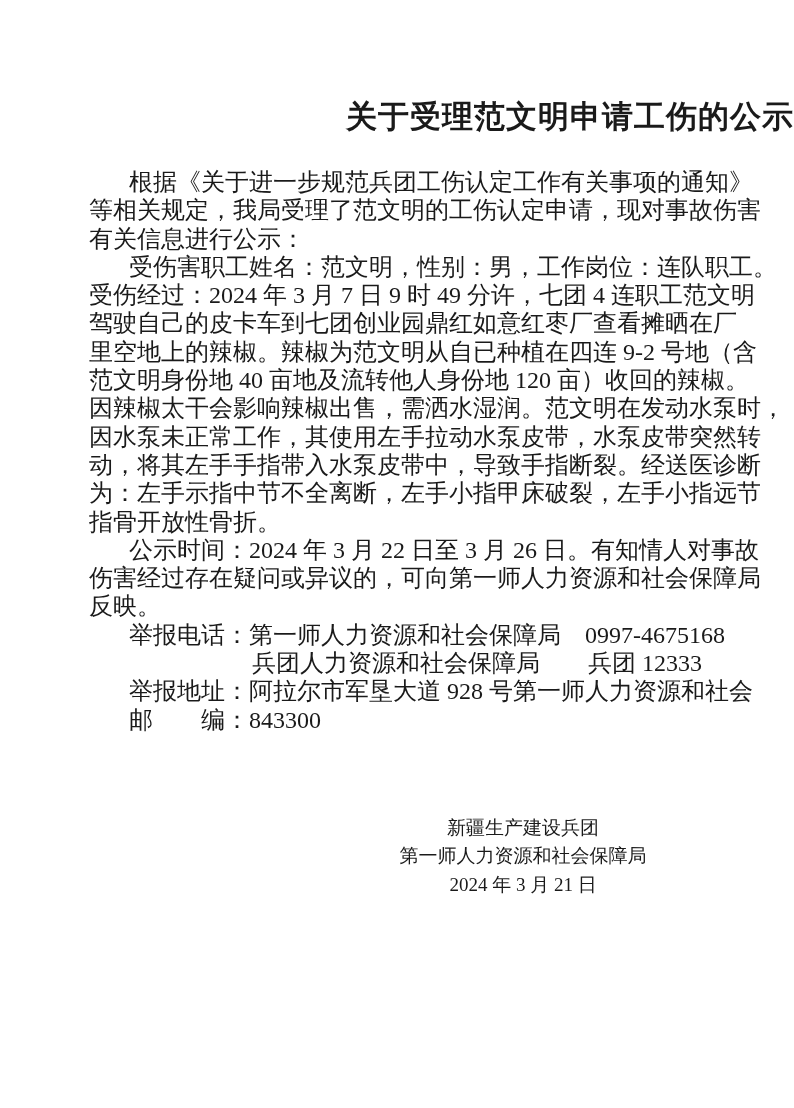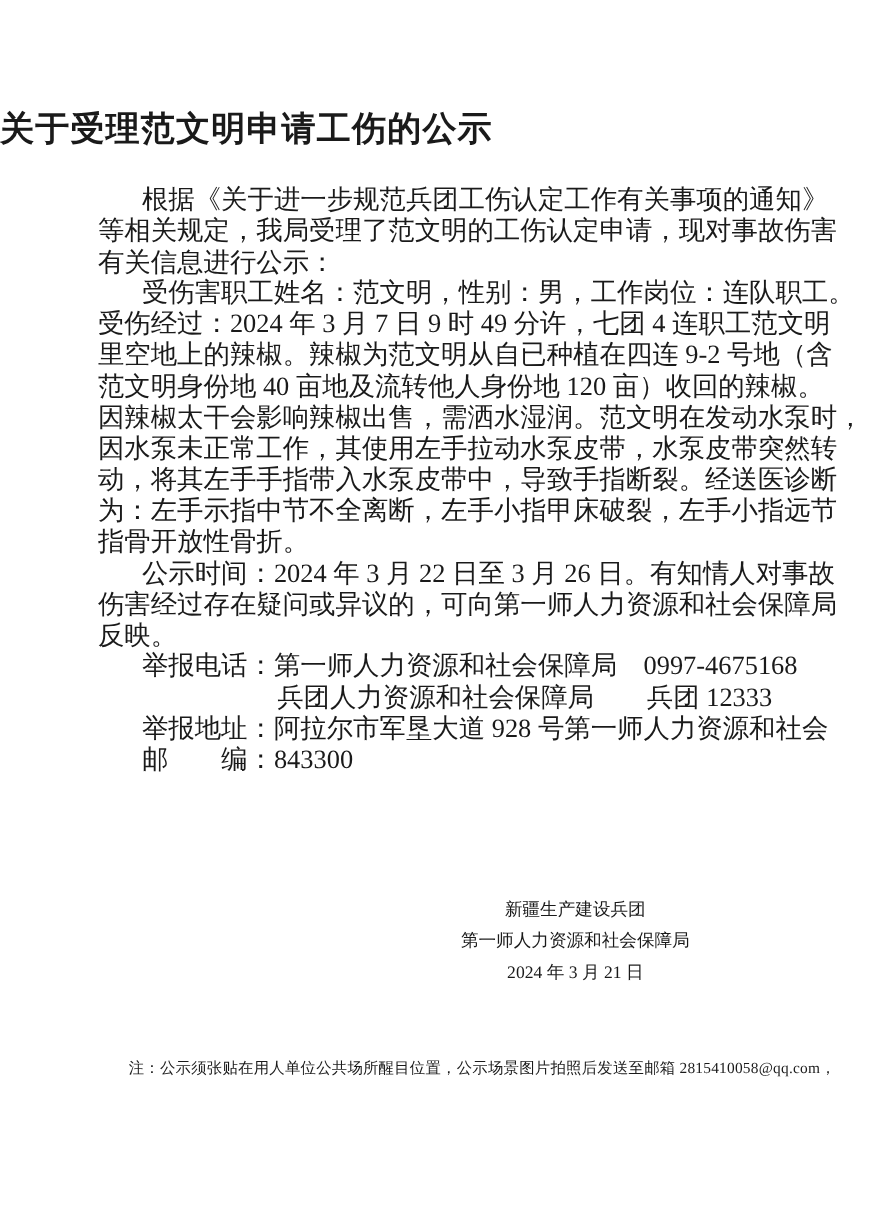--- a/index.html
+++ b/index.html
@@ -12,21 +12,21 @@
     background: #ffffff;
     color: #1a1a1a;
     font-family: "Liberation Serif", "DejaVu Serif", serif;
     overflow: hidden;
   }
   .doc-title {
     position: absolute;
     top: 96px;
     left: 0;
     width: 100%;
-    text-align: left;
+    text-align: right;
     font-size: 31px;
     font-weight: bold;
     letter-spacing: 1px;
     white-space: nowrap;
   }
   .doc-body {
     position: absolute;
     top: 168px;
     left: 89px;
     width: 622px;
@@ -38,21 +38,21 @@
     height: 28.3px;
   }
   .line.indent { padding-left: 40px; }
   .line.hang   { padding-left: 163px; }
   .signature {
     position: absolute;
     top: 814px;
     left: 368px;
     width: 310px;
     text-align: center;
-    font-size: 16px;
+    font-size: 19px;
     line-height: 28.4px;
   }
   .signature .sig-line { white-space: nowrap; }
   .footer-note {
     position: absolute;
     top: 963px;
     left: 117px;
     width: 640px;
     font-size: 14px;
     line-height: 18px;
@@ -66,20 +66,21 @@
 <div class="page">
 
   <h1 class="doc-title">关于受理范文明申请工伤的公示</h1>
 
   <main class="doc-body">
     <div class="line indent">根据《关于进一步规范兵团工伤认定工作有关事项的通知》</div>
     <div class="line">等相关规定，我局受理了范文明的工伤认定申请，现对事故伤害</div>
     <div class="line">有关信息进行公示：</div>
     <div class="line indent">受伤害职工姓名：范文明，性别：男，工作岗位：连队职工。</div>
     <div class="line">受伤经过：2024 年 3 月 7 日 9 时 49 分许，七团 4 连职工范文明</div>
+    <div class="line">驾驶自己的皮卡车到七团创业园鼎红如意红枣厂查看摊晒在厂</div>
     <div class="line">里空地上的辣椒。辣椒为范文明从自已种植在四连 9-2 号地（含</div>
     <div class="line">范文明身份地 40 亩地及流转他人身份地 120 亩）收回的辣椒。</div>
     <div class="line">因辣椒太干会影响辣椒出售，需洒水湿润。范文明在发动水泵时，</div>
     <div class="line">因水泵未正常工作，其使用左手拉动水泵皮带，水泵皮带突然转</div>
     <div class="line">动，将其左手手指带入水泵皮带中，导致手指断裂。经送医诊断</div>
     <div class="line">为：左手示指中节不全离断，左手小指甲床破裂，左手小指远节</div>
     <div class="line">指骨开放性骨折。</div>
     <div class="line indent">公示时间：2024 年 3 月 22 日至 3 月 26 日。有知情人对事故</div>
     <div class="line">伤害经过存在疑问或异议的，可向第一师人力资源和社会保障局</div>
     <div class="line">反映。</div>
@@ -88,15 +89,14 @@
     <div class="line indent">举报地址：阿拉尔市军垦大道 928 号第一师人力资源和社会</div>
     <div class="line indent">邮　　编：843300</div>
   </main>
 
   <aside class="signature">
     <div class="sig-line">新疆生产建设兵团</div>
     <div class="sig-line">第一师人力资源和社会保障局</div>
     <div class="sig-line">2024 年 3 月 21 日</div>
   </aside>
 
-  <footer class="footer-note">注：公示须张贴在用人单位公共场所醒目位置，公示场景图片拍照后发送至邮箱 2815410058@qq.com，</footer>
 
 </div>
 
 </body></html>

